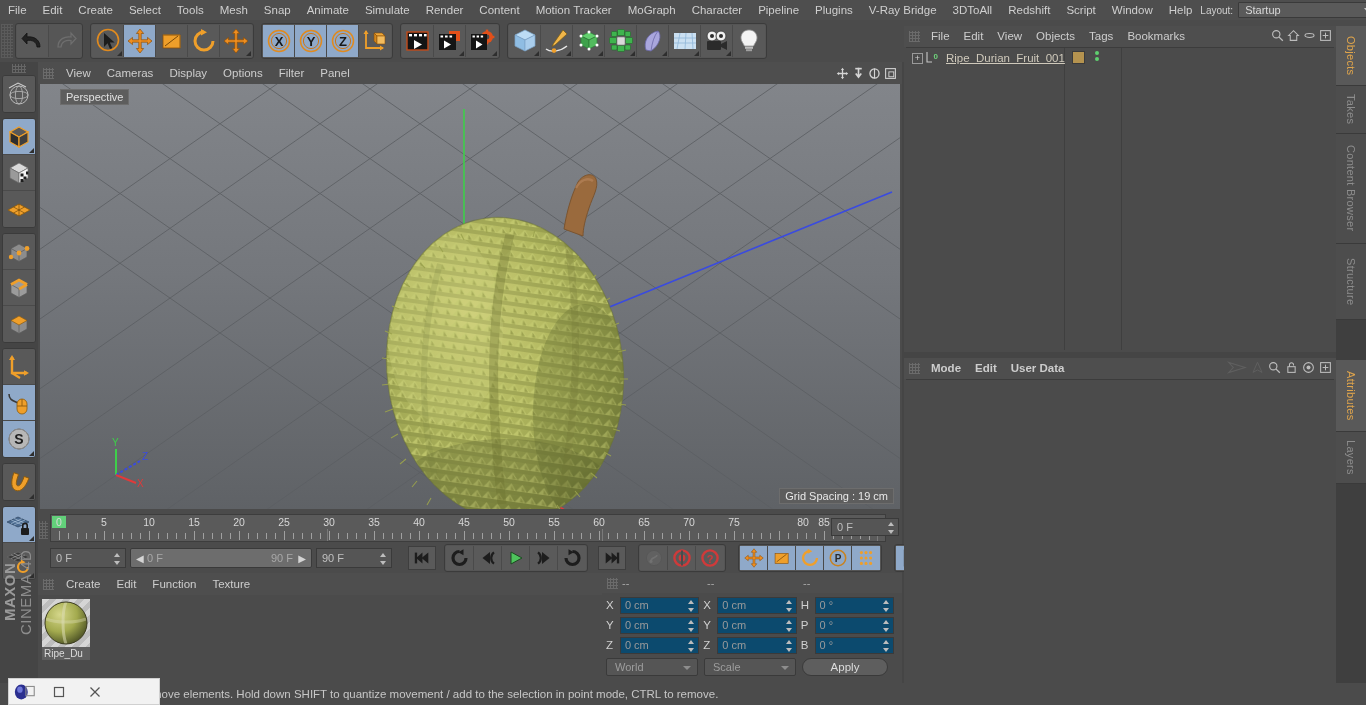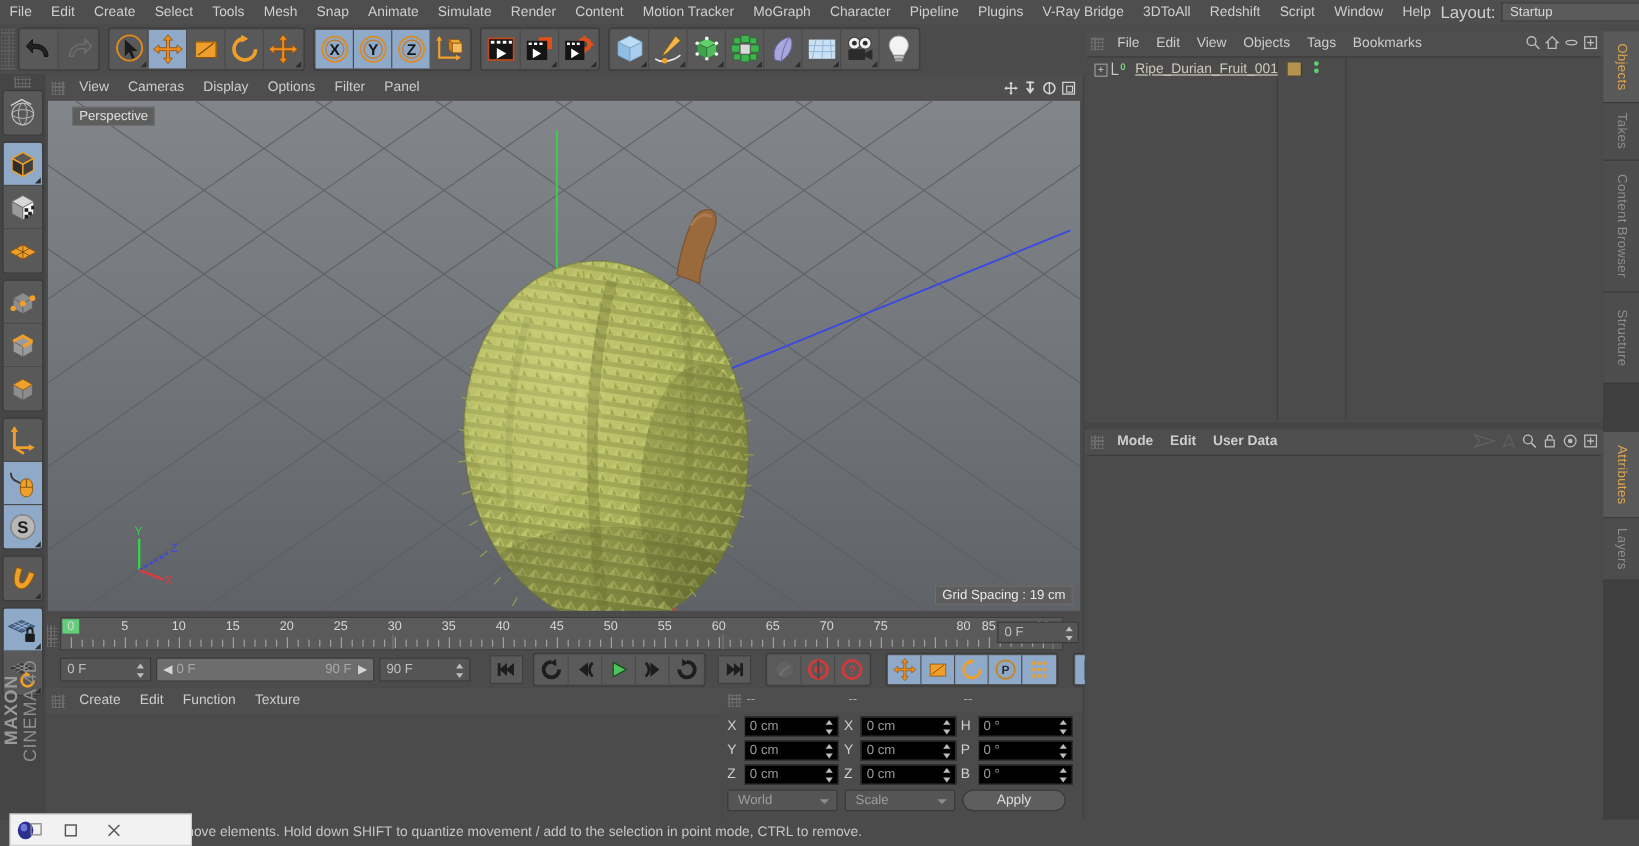--- a/index.html
+++ b/index.html
@@ -15,21 +15,21 @@
   
   .menubar {
     position:absolute; left:0; top:0; width:1366px; height:20px;
     background:#4e4e4e; display:flex; align-items:center;
   }
   .menubar .mi {
     padding:0 8px; height:20px; line-height:20px; color:#cfcfcf;
     font-size:11.5px; white-space:nowrap; cursor:default;
   }
   .layout-wrap { margin-left:auto; display:flex; align-items:center; padding-right:4px; }
-  .layout-label { color:#cfcfcf; padding-right:5px; font-size:14px;}
+  .layout-label { color:#cfcfcf; padding-right:5px; font-size:10px;}
   .layout-combo {
     width:140px; height:16px; background:#5a5a5a; border:1px solid #3a3a3a;
     color:#d8d8d8; font-size:11px; display:flex; align-items:center;
     padding-left:6px; position:relative; border-radius:1px;
   }
   .layout-combo .caret {
     position:absolute; right:5px; top:5px;
     border-left:4px solid transparent; border-right:4px solid transparent;
     border-top:5px solid #c8c8c8;
   }
@@ -148,21 +148,21 @@
   .mat-name { width:48px; background:#5f5f5f; color:#dcdcdc; font-size:10px;
               text-align:left; padding:1px 2px; overflow:hidden; white-space:nowrap;}
 
   
   .coords { position:absolute; left:602px; top:573px; width:300px; height:110px; background:#4b4b4b;}
   .co-head { height:20px; display:flex; align-items:center; background:#4e4e4e;}
   .co-head .dash { font-size:11px; color:#a8a8a8; }
   .co-rows { position:absolute; left:4px; top:22px; width:292px; }
   .co-row { display:flex; align-items:center; height:20px; margin-bottom:0px;}
   .co-lbl { width:14px; font-size:11.5px; color:#d0d0d0; text-align:left;}
-  .co-field { width:80px; height:17px; background:#000000; border:1px solid #3a3a3a;
+  .co-field { width:80px; height:17px; background:#0c4a6e; border:1px solid #3a3a3a;
               color:#9a9a9a; font-size:11px; display:flex; align-items:center;
               padding-left:4px; position:relative; margin-right:4px;}
   .co-bottom { display:flex; align-items:center; gap:6px; margin-top:3px; }
   .co-select { width:92px; height:18px; background:#555; border:1px solid #3a3a3a;
                color:#9d9d9d; font-size:11px; display:flex; align-items:center;
                padding-left:8px; position:relative; border-radius:2px;}
   .co-select .caret { position:absolute; right:6px; top:7px;
     border-left:4px solid transparent; border-right:4px solid transparent; border-top:4px solid #8d8d8d;}
   .co-apply { width:86px; height:18px; background:#5e5e5e; border:1px solid #3a3a3a;
               border-radius:9px; color:#dcdcdc; font-size:11.5px;
@@ -1038,20 +1038,40 @@
   </div>
 
   <div class="matman">
     <div class="mm-menubar">
       <div class="vp-mgrip"></div>
       <div class="mi">Create</div>
       <div class="mi">Edit</div>
       <div class="mi">Function</div>
       <div class="mi">Texture</div>
     </div>
+    <div class="mat-area">
+      <div class="mat-item">
+        <div class="mat-sphere">
+          <svg width="48" height="48" viewBox="0 0 48 48">
+            <defs>
+              <radialGradient id="msg" cx="35%" cy="30%" r="75%">
+                <stop offset="0%" stop-color="#d4d68a"></stop>
+                <stop offset="55%" stop-color="#a3aa4e"></stop>
+                <stop offset="100%" stop-color="#4e5426"></stop>
+              </radialGradient>
+            </defs>
+            <circle cx="24" cy="24" r="21" fill="url(#msg)"></circle>
+            <path d="M24 3 C20 12 20 34 24 45" fill="none" stroke="#dcdcb4" stroke-width="3" opacity="0.55"></path>
+            <path d="M4 20 C14 24 34 24 44 20" fill="none" stroke="#dcdcb4" stroke-width="3" opacity="0.4"></path>
+            <circle cx="24" cy="24" r="21" fill="none" stroke="#3a3a1e" stroke-width="1"></circle>
+          </svg>
+        </div>
+        <div class="mat-name">Ripe_Du</div>
+      </div>
+    </div>
   </div>
 
   <div class="coords">
     <div class="co-head">
       <div class="vp-mgrip"></div>
       <span class="dash" style="width:85px;">--</span>
       <span class="dash" style="width:96px;">--</span>
       <span class="dash">--</span>
     </div>
     <div class="co-rows">

